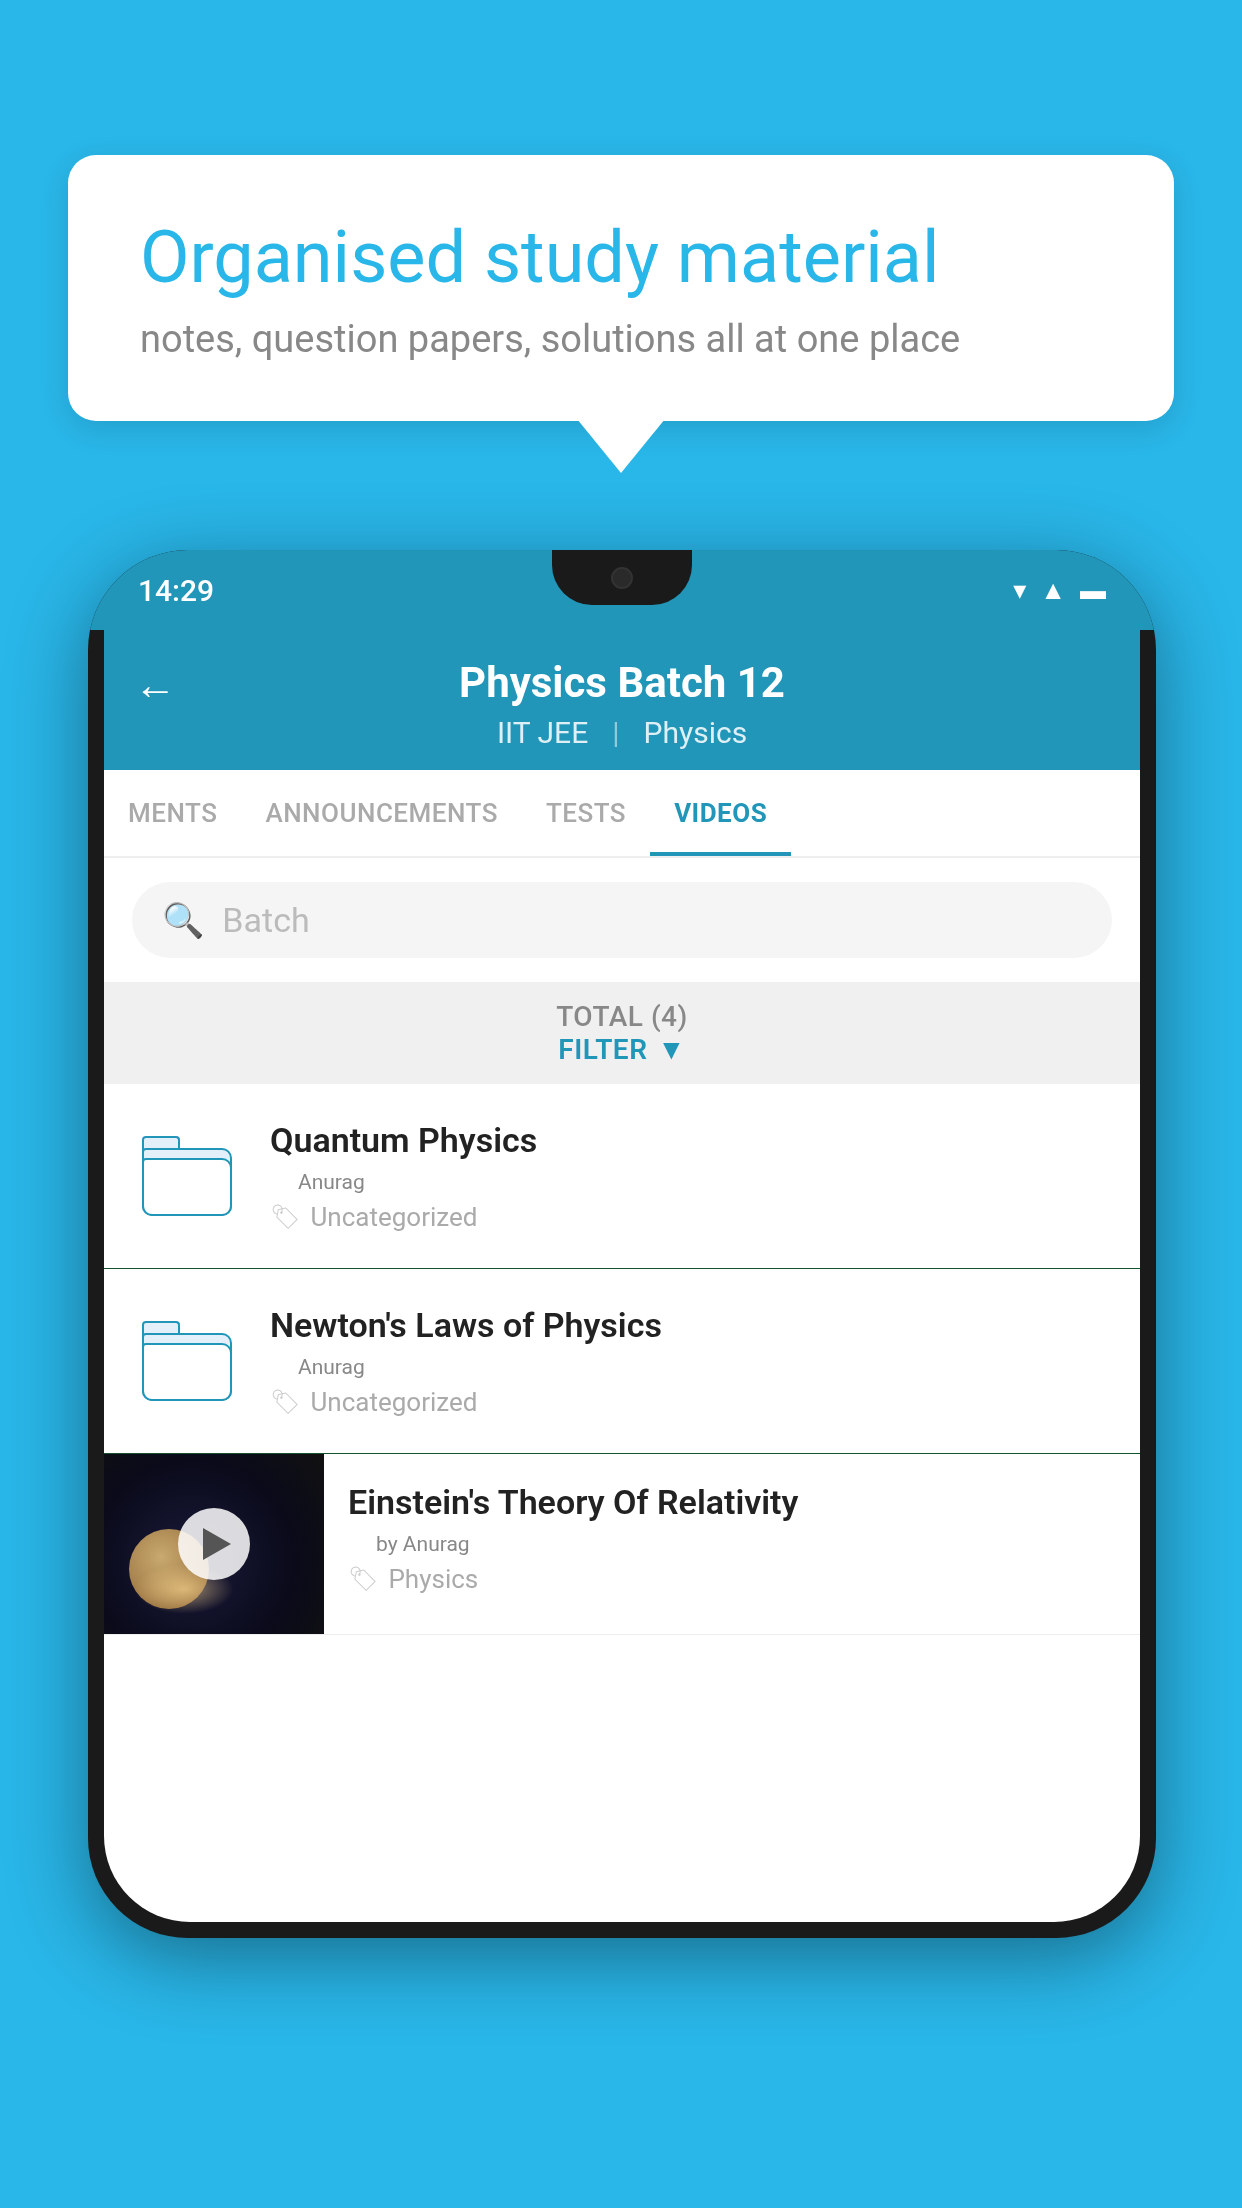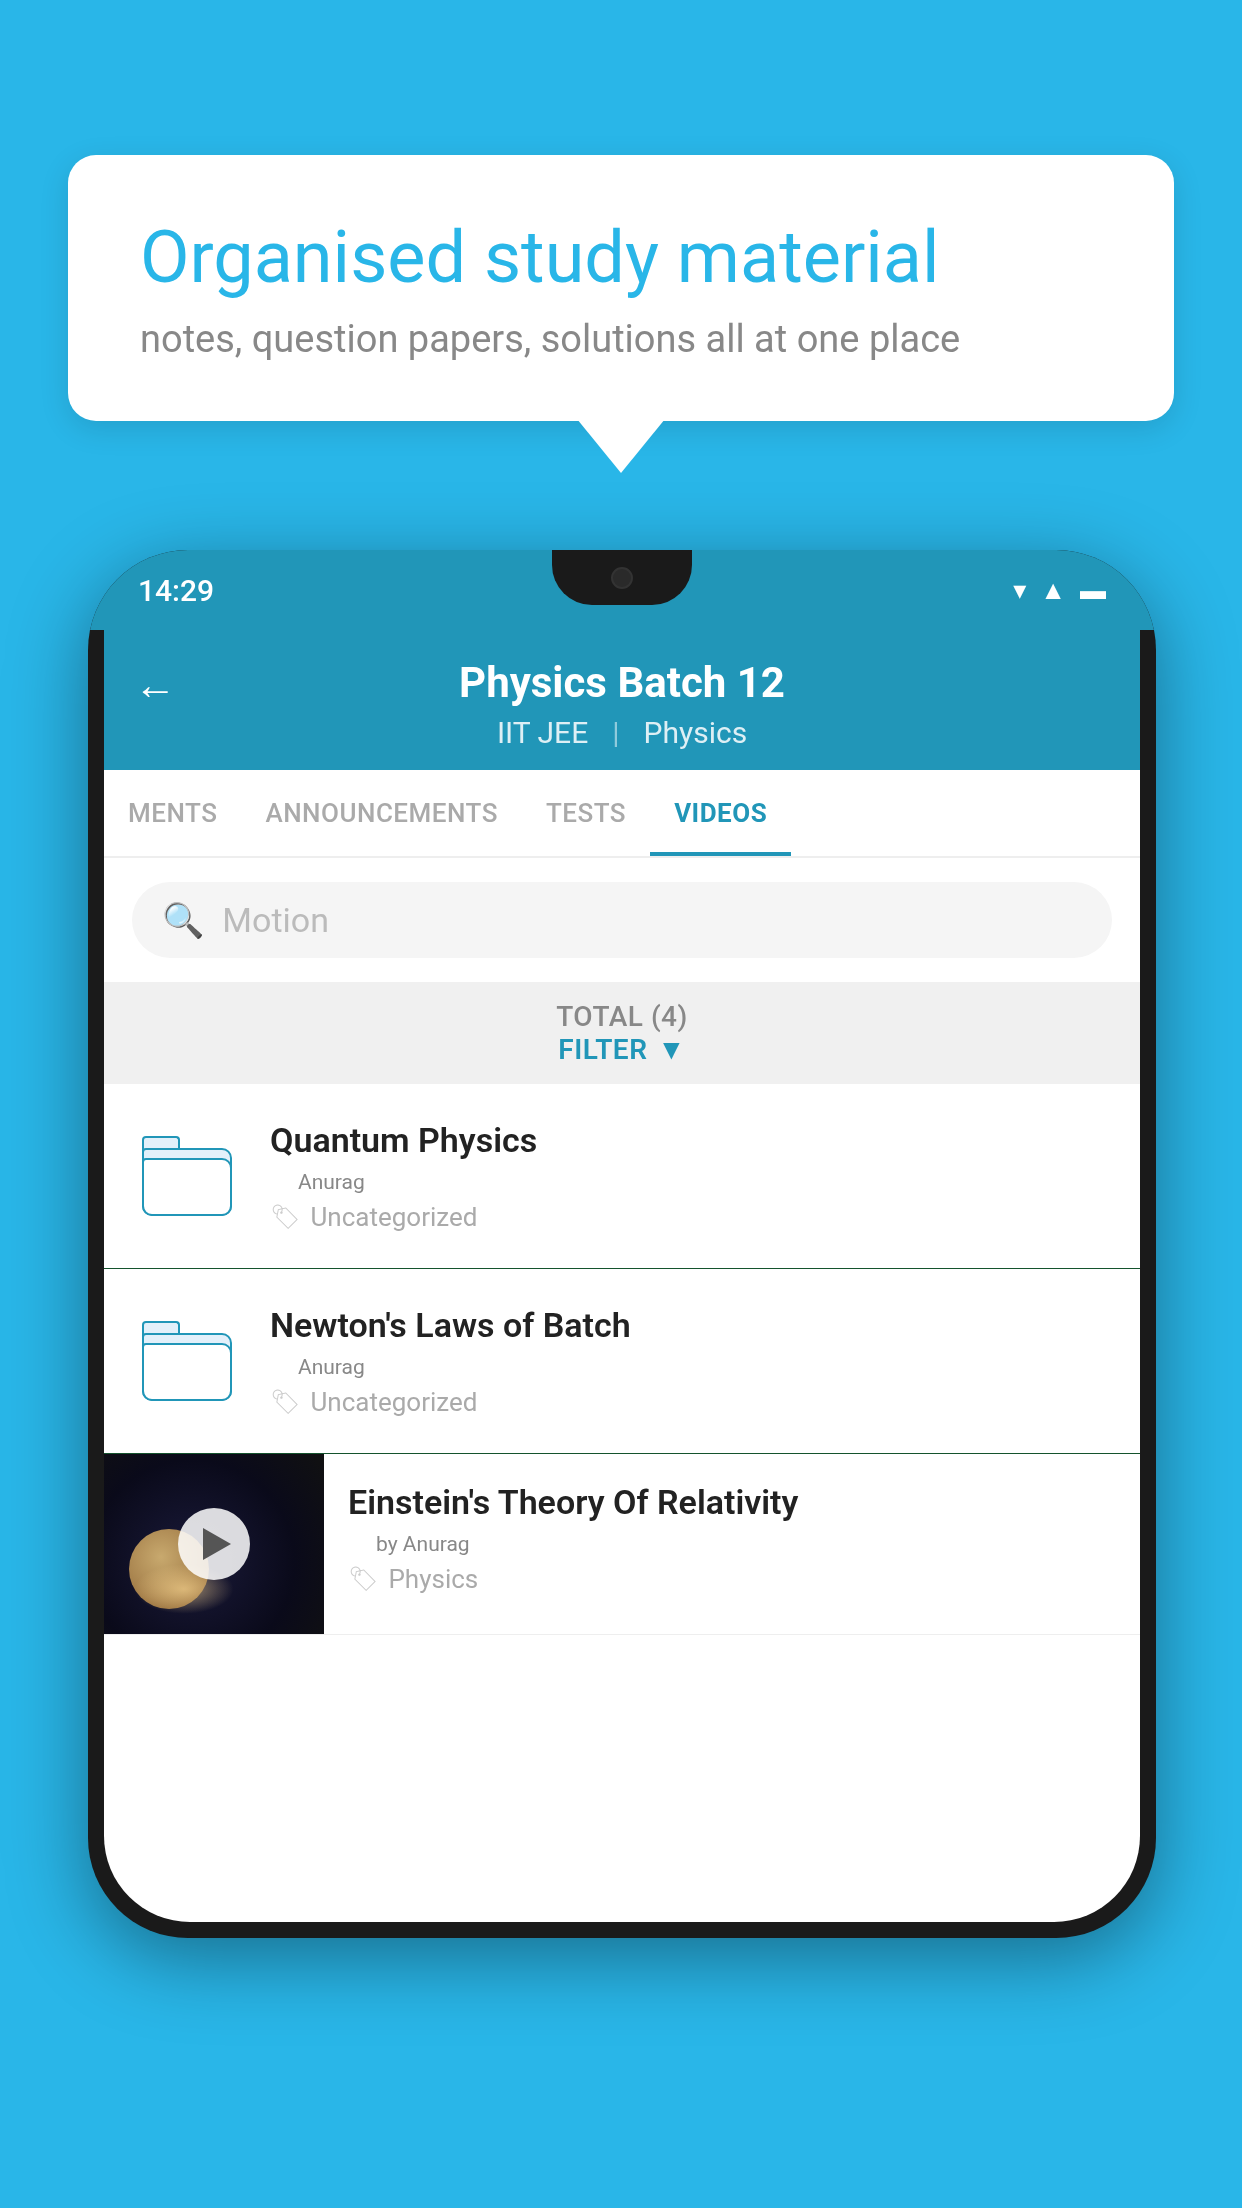--- a/index.html
+++ b/index.html
@@ -447,21 +447,21 @@
         <span>TESTS</span>
       </div>
       <div class="tab-item active">
         <span>VIDEOS</span>
       </div>
     </div>
 
     <div class="search-container">
       <div class="search-bar">
         <span style="color:#bbb;font-size:34px;">🔍</span>
-        <span class="search-placeholder">Motion</span>
+        <span class="search-placeholder">Batch</span>
       </div>
     </div>
 
     <div class="filter-bar">
       <span class="total-label">TOTAL (4)</span>
       <div class="filter-btn">
         <span>FILTER</span>
         <span style="font-size:28px;">▼</span>
       </div>
     </div>
@@ -488,21 +488,21 @@
 
       <div class="video-item">
         <div class="video-thumb-icon">
           <div class="folder-icon">
             <div class="folder-tab"></div>
             <div class="folder-back"></div>
             <div class="folder-front"></div>
           </div>
         </div>
         <div class="video-info">
-          <div class="video-title">Newton's Laws of Batch</div>
+          <div class="video-title">Newton's Laws of Physics</div>
           <div class="video-author">Anurag</div>
           <div class="video-tag">
             <span style="font-size:24px;color:#ccc;">🏷</span>
             <span>Uncategorized</span>
           </div>
         </div>
       </div>
 
       <div class="video-item-thumb">
         <div class="thumb-image">

